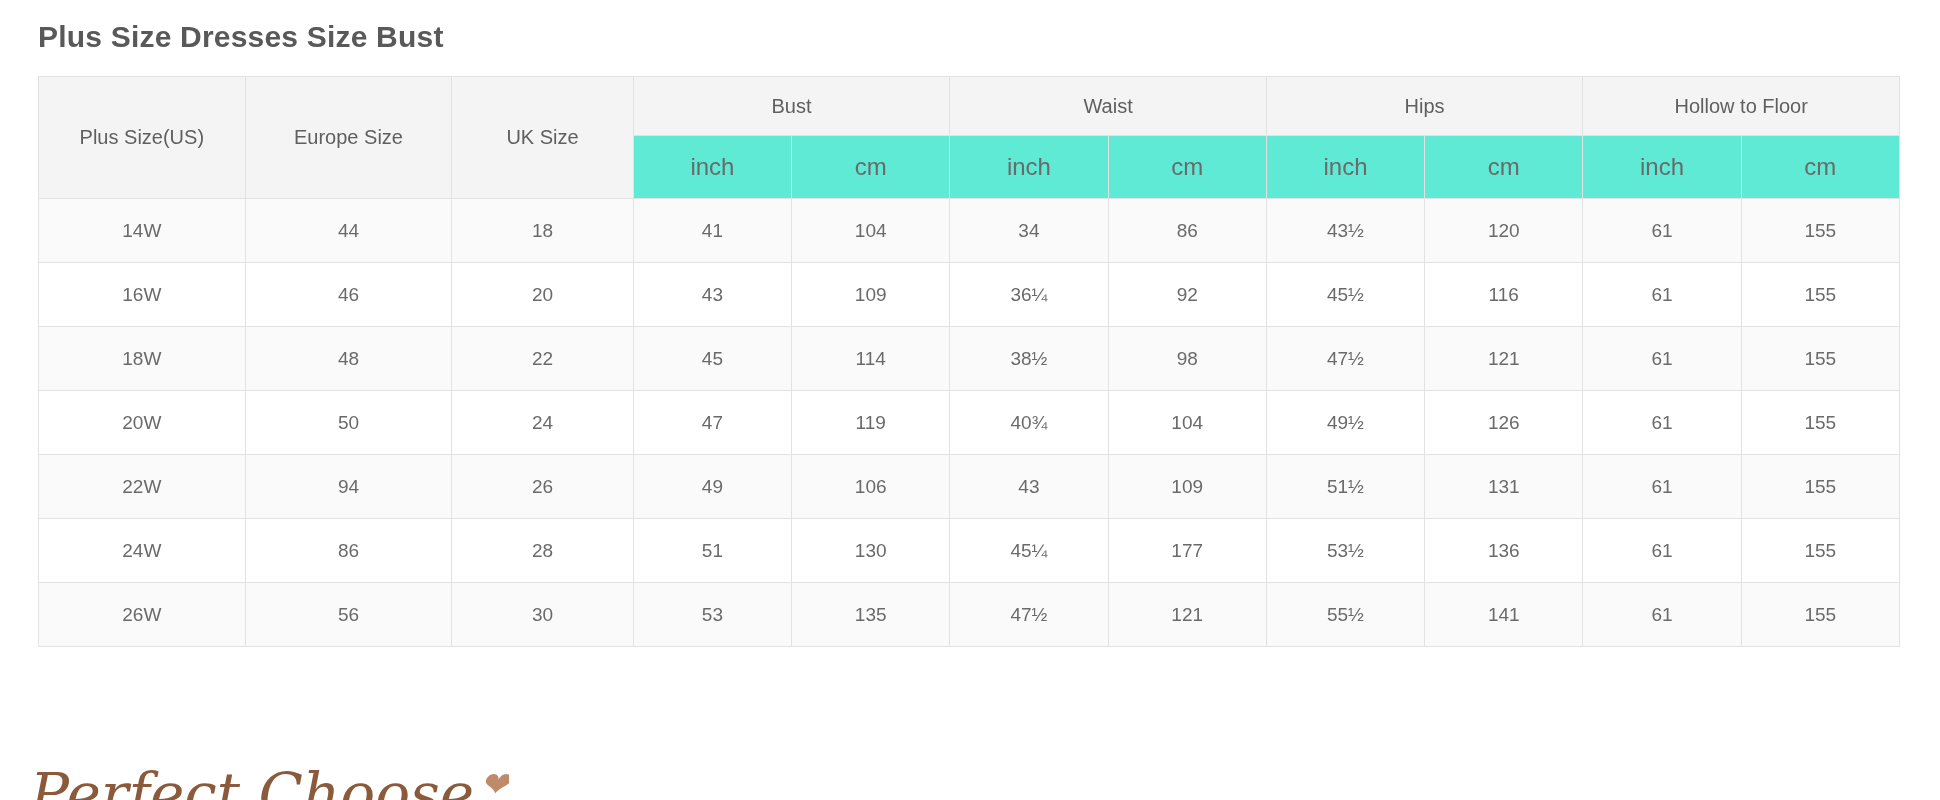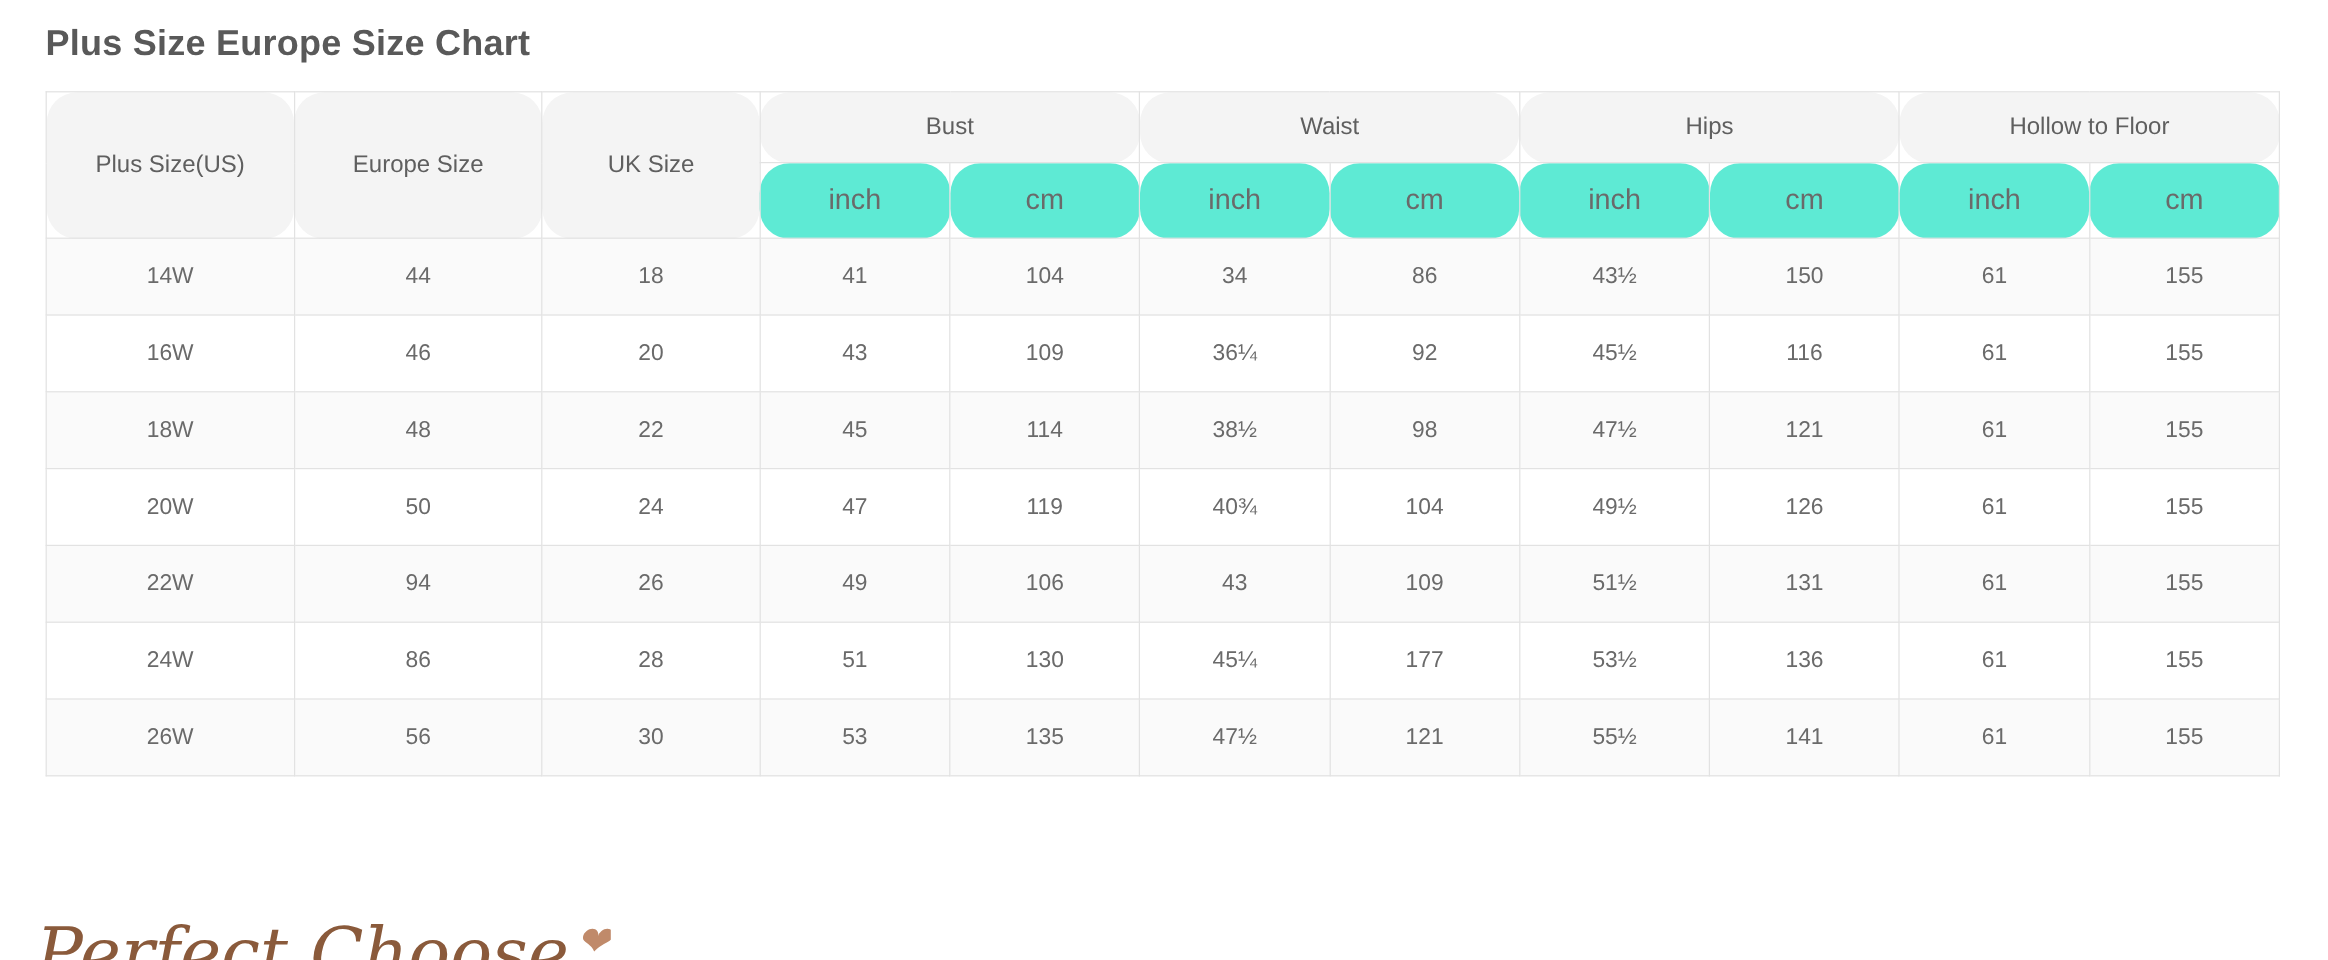--- a/index.html
+++ b/index.html
@@ -46,21 +46,20 @@
     text-align: center;
     vertical-align: middle;
     font-weight: normal;
     padding: 0;
   }
   table.size-chart thead th {
     height: 58px;
     background: #f4f4f4;
     color: #5f5f5f;
     font-size: 20px;
-    border-radius: 25px;
   }
   table.size-chart thead tr.subhead th {
     height: 62px;
     background: #5eead4;
     font-size: 24px;
     color: #6a6a6a;
   }
   table.size-chart tbody td {
     height: 63px;
     font-size: 19px;
@@ -100,21 +99,21 @@
     font-size: 34px;
     vertical-align: 18px;
     margin-left: 6px;
   }
 </style>
 </head>
 <body>
 
 <div class="page">
 
-  <div class="title">Plus Size Europe Size Chart</div>
+  <div class="title">Plus Size Dresses Size Bust</div>
 
   <div class="table-wrap">
     <table class="size-chart">
       <colgroup>
         <col class="c0">
           <col class="c1">
           <col class="c2">
           <col class="c3">
           <col class="c4">
           <col class="c5">
@@ -148,21 +147,21 @@
       <tbody>
         <tr>
           <td>14W</td>
           <td>44</td>
           <td>18</td>
           <td>41</td>
           <td>104</td>
           <td>34</td>
           <td>86</td>
           <td>43½</td>
-          <td>150</td>
+          <td>120</td>
           <td>61</td>
           <td>155</td>
         </tr>
         <tr>
           <td>16W</td>
           <td>46</td>
           <td>20</td>
           <td>43</td>
           <td>109</td>
           <td>36¼</td>

